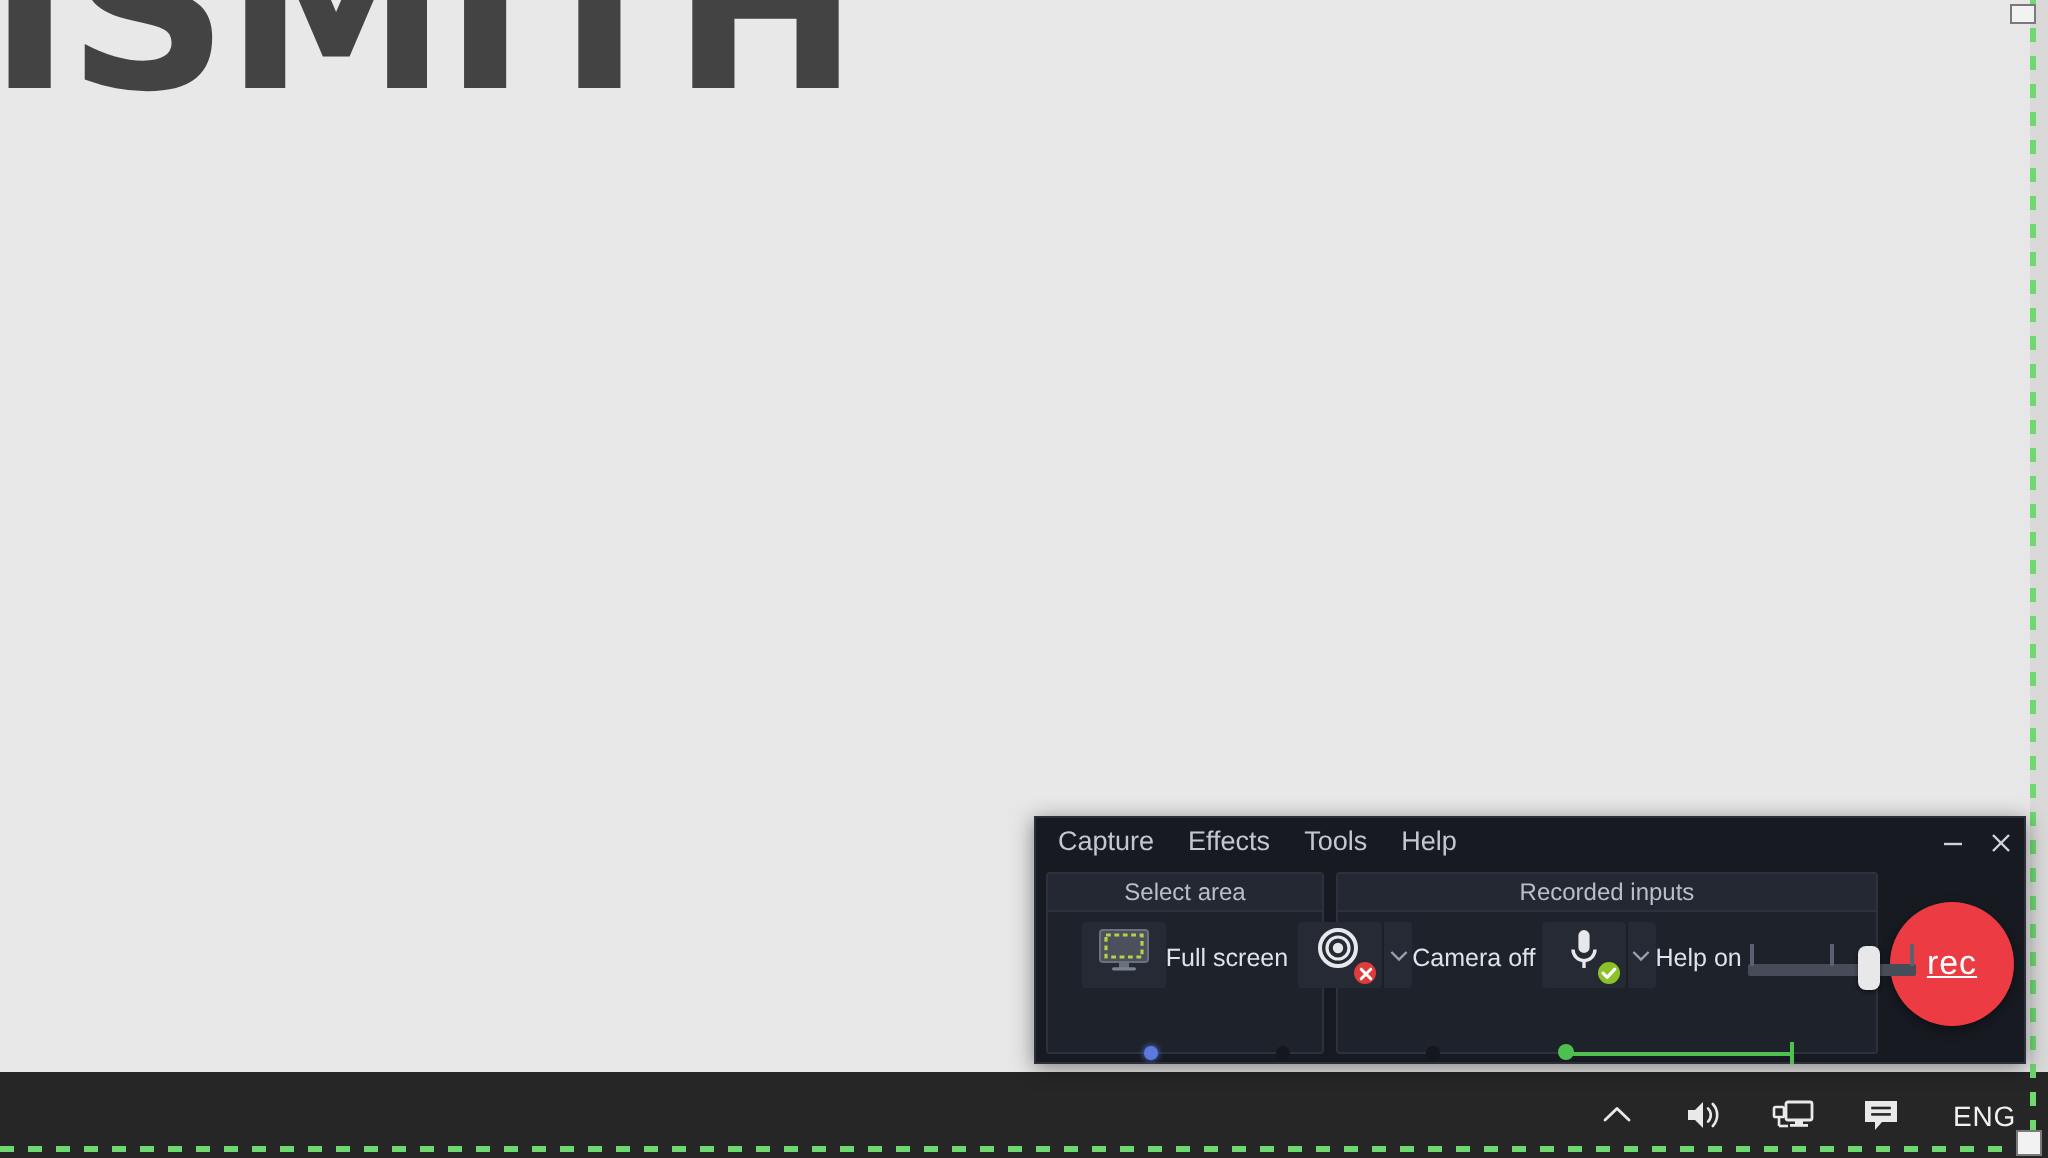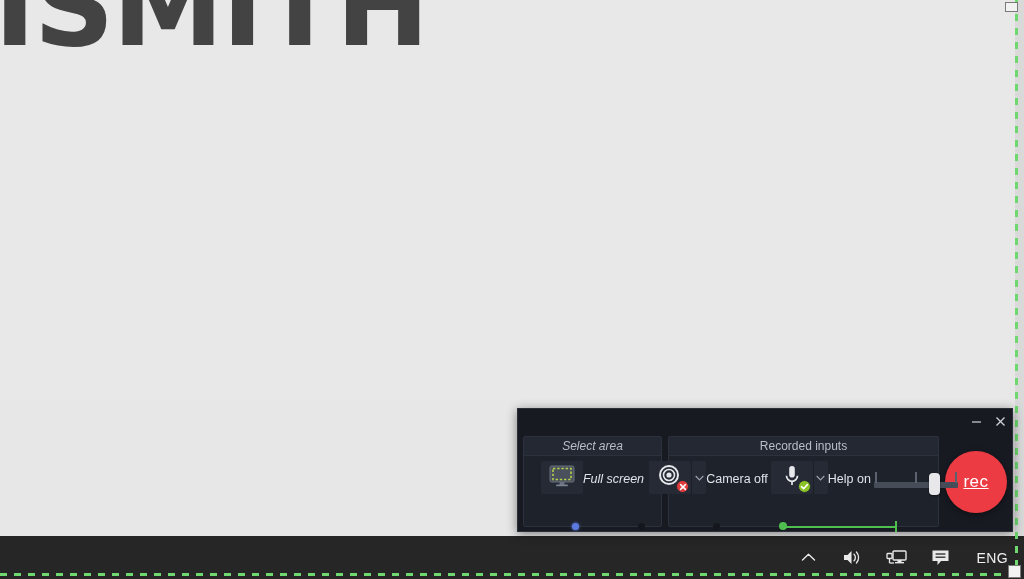--- a/index.html
+++ b/index.html
@@ -112,21 +112,21 @@
     padding:3px 5px 4px 5px; gap:6px;
   }
 
   .group {
     background:#1e222b;
     border:1px solid #2b313d;
     border-radius:2px;
     display:flex; flex-direction:column;
     position:relative;
   }
-  #group-area { width:184px;font-style:italic; }
+  #group-area { width:184px; }
   #group-inputs { width:271px; }
 
   .group-title {
     height:19px; flex:0 0 19px;
     display:flex; align-items:center; justify-content:center;
     color:#b9bec9; font-size:12px;
     background:#232833;
     border-bottom:1px solid #2b313d;
   }
   .group-body {
@@ -229,20 +229,26 @@
 </div>
 
 <div class="capframe-edge" id="capframe-right"></div>
 <div class="capframe-edge" id="capframe-bottom"></div>
 <div class="cap-handle" id="handle-tr"></div>
 <div class="cap-handle" id="handle-br"></div>
 
 <div id="recorder">
 
   <div id="titlebar">
+    <div id="menubar">
+      <div class="menu-item">Capture</div>
+      <div class="menu-item">Effects</div>
+      <div class="menu-item">Tools</div>
+      <div class="menu-item">Help</div>
+    </div>
     <div id="winbtns">
       <div class="winbtn">
         <svg width="11" height="11" viewBox="0 0 11 11">
             <line x1="1" y1="6" x2="10" y2="6" stroke="currentColor" stroke-width="1.2"></line>
           </svg>
       </div>
       <div class="winbtn">
         <svg width="11" height="11" viewBox="0 0 11 11">
           <line x1="1.5" y1="1.5" x2="9.5" y2="9.5" stroke="currentColor" stroke-width="1.2"></line>
           <line x1="9.5" y1="1.5" x2="1.5" y2="9.5" stroke="currentColor" stroke-width="1.2"></line>

